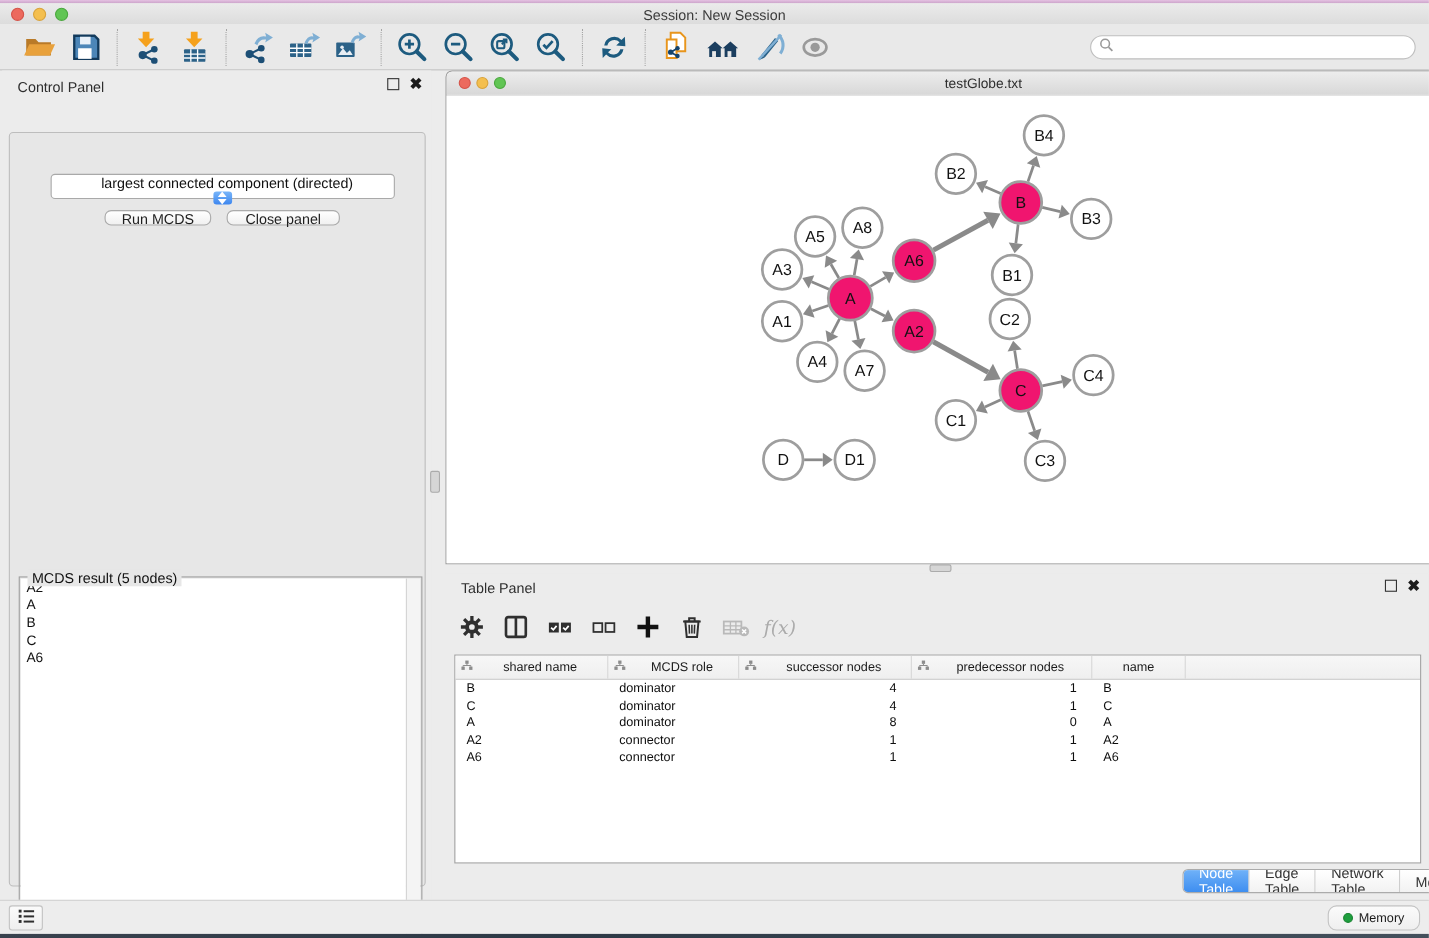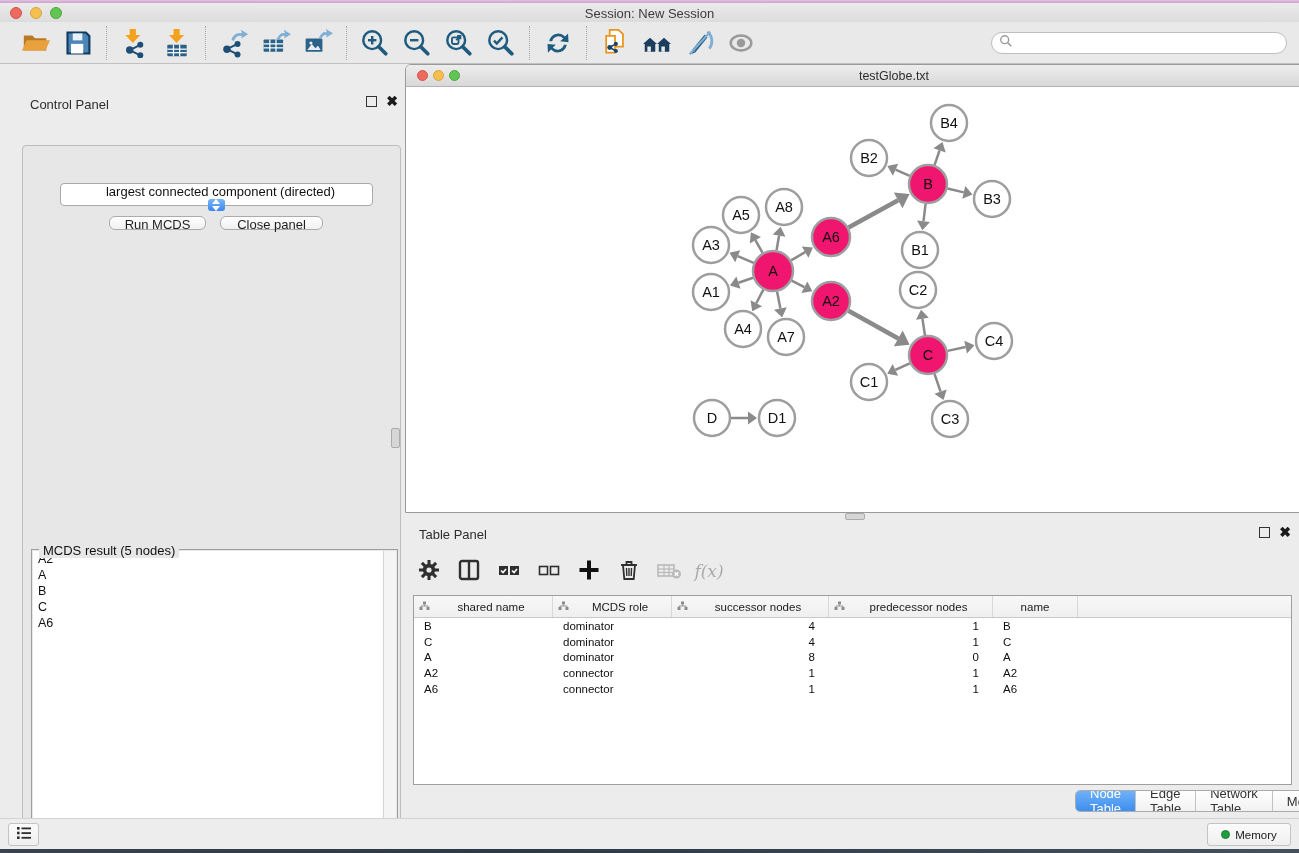--- a/index.html
+++ b/index.html
@@ -20,21 +20,21 @@
   .toolbar { left:0; top:22px; width:1299px; height:42px; background:#E9E9E9; border-bottom:1px solid #C2C2C2; display:flex; align-items:center; padding-left:8px; }
   .tb-group { display:flex; align-items:center; gap:6px; padding:0 10px; }
   .tb-sep { width:1px; height:34px; border-left:1px dotted #A5A5A5; }
   .tb-btn { width:36px; height:34px; border:none; background:transparent; display:flex; align-items:center; justify-content:center; cursor:pointer; }
   .tb-btn svg { display:block; }
   .search-wrap { margin-left:auto; margin-right:12px; }
   .search-box { width:296px; height:22px; border:1px solid #BFBFBF; border-radius:11px; background:#fff; display:flex; align-items:center; padding-left:7px; }
   .search-box input { border:none; outline:none; background:transparent; font-size:12px; width:260px; font-family:"Liberation Sans",sans-serif; }
 
   
-  .cp { left:16px; top:64px; width:390px; height:754px; background:#ECECEC;margin-top:25px; }
+  .cp { left:2px; top:64px; width:390px; height:754px; background:#ECECEC; }
   .cp-title { position:absolute; left:14px; top:8px; font-size:13px; color:#2E2E2E; }
   .panel-btns { position:absolute; right:8px; top:7px; display:flex; gap:9px; align-items:center; }
   .float-btn { width:11px; height:11px; border:1.6px solid #333; background:transparent; display:inline-block; cursor:pointer; }
   .close-btn { font-size:14px; font-weight:bold; color:#1A1A1A; line-height:11px; cursor:pointer; }
   .seg-tabs { position:absolute; display:flex; height:22px; border:1px solid #ABABAB; border-radius:5px; overflow:hidden; background:#fff; }
   .seg-tab { display:flex; align-items:center; justify-content:center; font-size:13px; color:#333; background:linear-gradient(#FFFFFF,#F2F2F2); border-right:1px solid #C2C2C2; cursor:pointer; padding:0 14px; }
   .seg-tab:last-child { border-right:none; }
   .seg-tab.active { background:linear-gradient(#6FB1F8,#3E8EF0); color:#fff; }
   .cp-tabs { left:77px; top:31px; }
   .cp-inner { position:absolute; left:6px; top:56px; width:379px; height:686px; border:1px solid #BDBDBD; border-radius:4px; background:#E7E7E7; }
@@ -618,18 +618,18 @@
           <g fill="#2F2F2F">
             <rect x="1" y="1" width="2.6" height="2.6"></rect>
             <rect x="1" y="5.7" width="2.6" height="2.6"></rect>
             <rect x="1" y="10.4" width="2.6" height="2.6"></rect>
             <rect x="5.5" y="1.5" width="9.5" height="1.8"></rect>
             <rect x="5.5" y="6.2" width="9.5" height="1.8"></rect>
             <rect x="5.5" y="10.9" width="9.5" height="1.8"></rect>
           </g>
         </svg></span>
   </button>
-  <button class="sb-btn" style="left:1207px; width:84px;">
+  <button class="sb-btn" style="left:1207px; width:84px;border-radius:8px;">
     <span class="mem-dot"></span>
     <span class="mem-label">Memory</span>
   </button>
 </div>
 <div class="abs bottom-strip"></div>
 
 </body></html>

